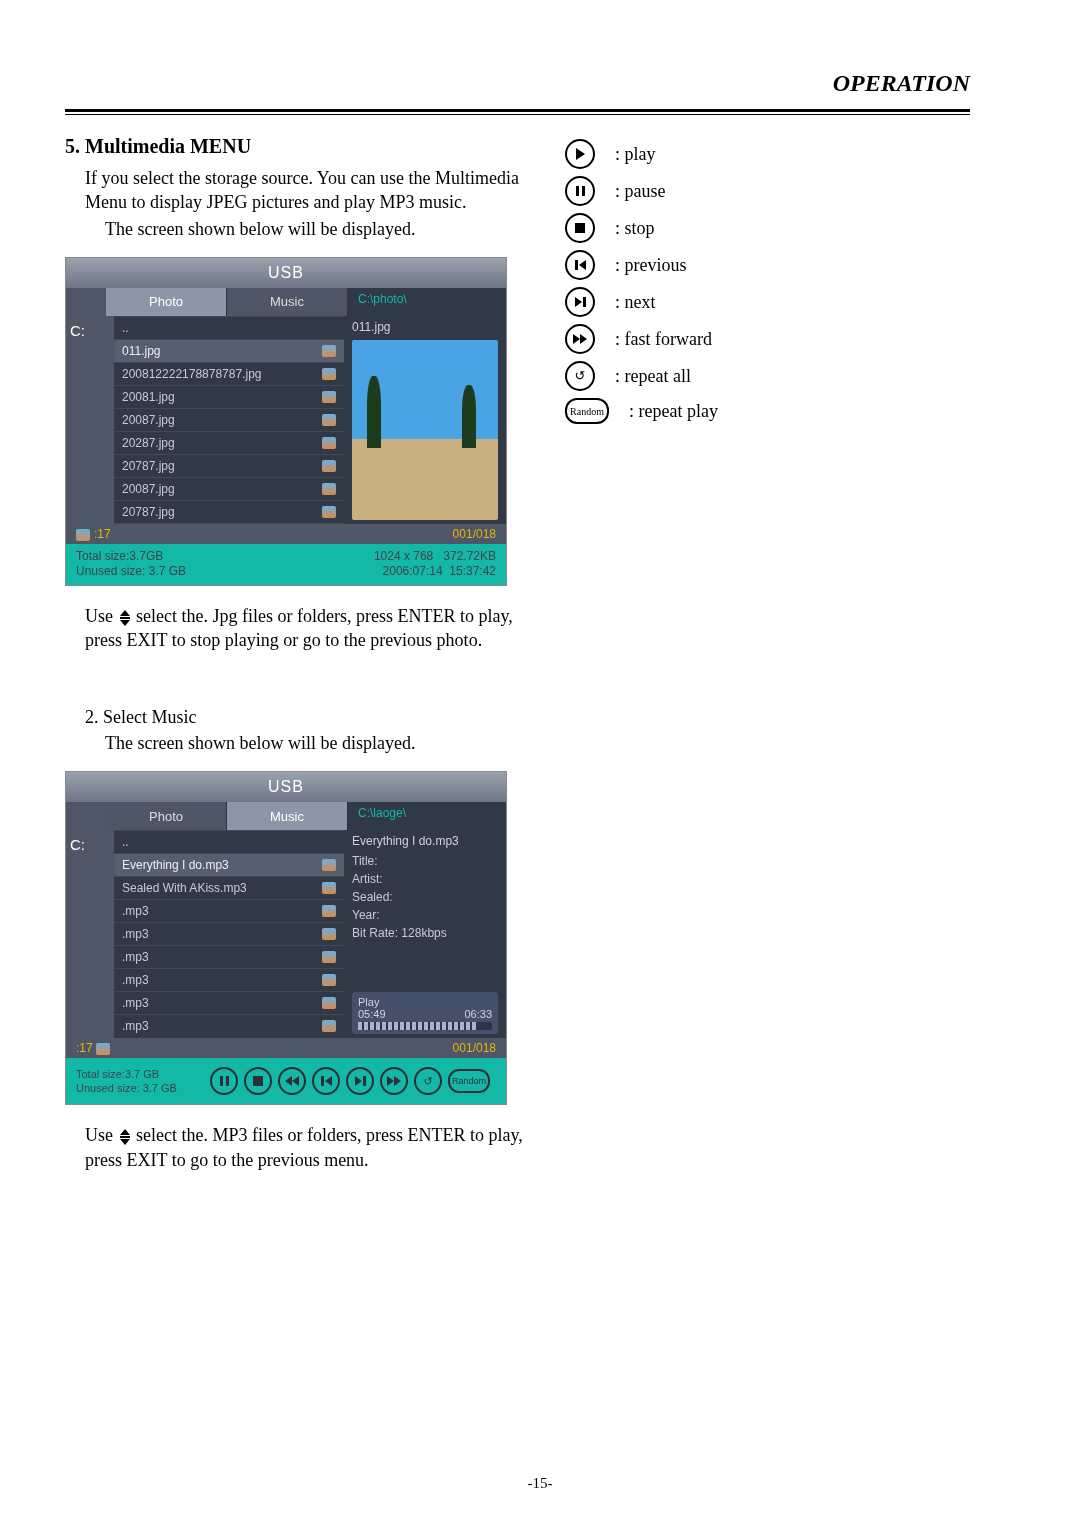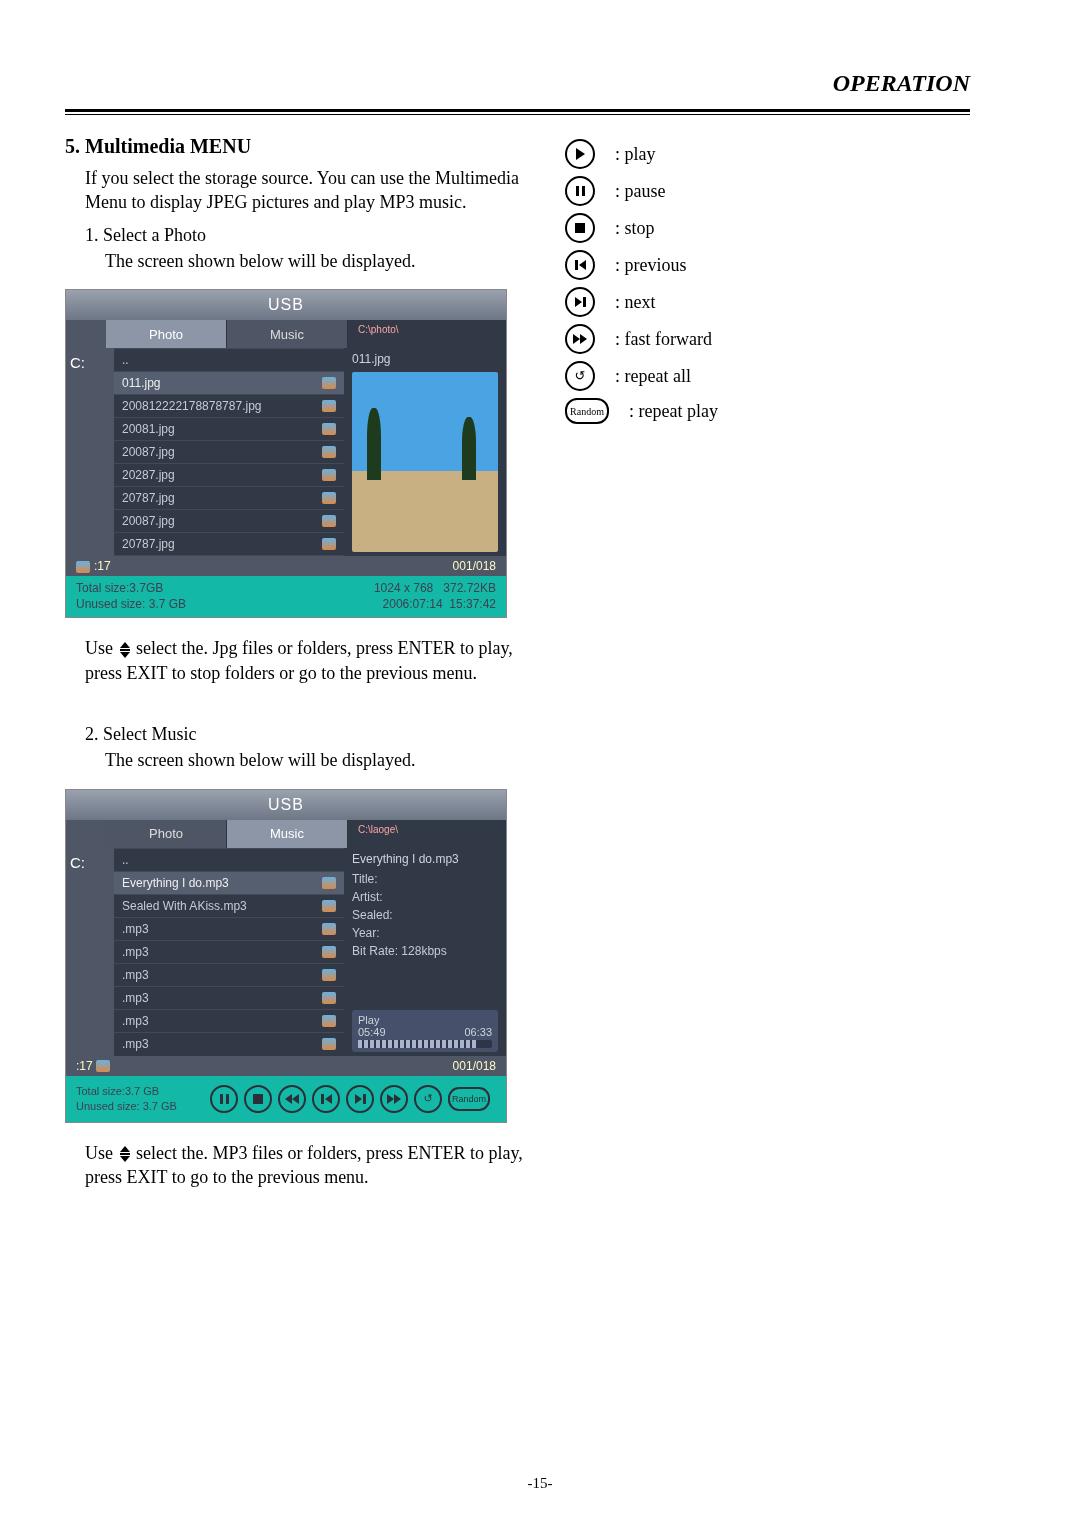--- a/index.html
+++ b/index.html
@@ -102,21 +102,21 @@
     display:flex; height:28px;
   }
   .ui .tabs .tab {
     flex:0 0 120px; display:flex;align-items:center;justify-content:center;
     color:#ddd; background:#4e5665;
     border-right:1px solid #2e3440;
   }
   .ui .tabs .tab.active { background:#8d96a6;color:#fff;}
   .ui .tabs .spacer{flex:1;background:#313846;}
   .ui .pathline {
-    background:#313846;color:#fca5a5;padding:4px 10px;font-size:10px;
+    background:#313846;color:#14b8a6;padding:4px 10px;font-size:12px;
   }
   .ui .body {
     display:flex;height:208px;background:#313846;
   }
   .ui .drivecol{width:40px;background:#4f5767;color:#fff;font-size:15px;padding:6px 4px;}
   .ui .filelist{width:230px;background:#313846;overflow:hidden;}
   .ui .filelist .row{
     display:flex;align-items:center;justify-content:space-between;
     padding:2px 8px;color:#c6cbd5;font-size:12px;height:18px;
     border-top:1px solid #424a5a;
@@ -129,21 +129,21 @@
   }
   .ui .preview .pname{margin-bottom:4px;}
   .ui .preview .img{
     flex:1;background:linear-gradient(#4aa3e2 55%, #c9b082 55%);
     border-radius:2px;margin-top:2px;position:relative;overflow:hidden;
   }
   .ui .preview .img::before{content:"";position:absolute;left:10%;bottom:40%;width:10%;height:40%;background:#1e3b1e;border-radius:40% 40% 0 0;}
   .ui .preview .img::after{content:"";position:absolute;right:15%;bottom:40%;width:10%;height:35%;background:#1e3b1e;border-radius:40% 40% 0 0;}
   .ui .statrow{
     display:flex;justify-content:space-between;align-items:center;
-    background:#4f5767;padding:3px 10px;font-size:12px;color:#fef9c3;
+    background:#4f5767;padding:3px 10px;font-size:12px;color:#eab308;
   }
   .ui .footer{
     background:#14b8a6;color:#3c4250;font-size:12px;
     padding:5px 10px;display:flex;justify-content:space-between;
   }
   .ui .footer .l{line-height:1.3;}
   .ui .footer .r{text-align:right;line-height:1.3;}
 
   
   .ui .preview.music .meta{font-size:12px;color:#c6cbd5;line-height:1.5;}
@@ -154,21 +154,21 @@
     display:flex;gap:6px;align-items:center;padding:4px 6px;background:#8f97a6;
   }
   .ui .ctrlbar .c{
     width:24px;height:24px;border:2px solid #2b2f38;border-radius:50%;
     display:flex;align-items:center;justify-content:center;color:#2b2f38;font-size:11px;
   }
   .ui .ctrlbar .co{
     width:38px;height:20px;border:2px solid #2b2f38;border-radius:11px;
     display:flex;align-items:center;justify-content:center;color:#2b2f38;font-size:9px;
   }
-  .section2 { margin-top: 37px; }
+  .section2 { margin-top: 52px; }
   .footer-page {
     position:absolute;bottom:40px;left:0;right:0;text-align:center;font-size:15px;
   }
   .updown{
     display:inline-flex;flex-direction:column;align-items:center;line-height:0.5;vertical-align:middle;margin:0 2px;
   }
   .updown .u{width:0;height:0;border-bottom:6px solid #000;border-left:5px solid transparent;border-right:5px solid transparent;}
   .updown .m{width:10px;height:2px;background:#000;margin:1px 0;}
   .updown .d{width:0;height:0;border-top:6px solid #000;border-left:5px solid transparent;border-right:5px solid transparent;}
 </style>
@@ -178,21 +178,20 @@
 
 <div class="hdr">OPERATION</div>
 <div class="header-line"></div>
 <div class="header-line2"></div>
 
 <div class="two-col">
   <div class="col-left">
     <div class="sec-title">5. Multimedia  MENU</div>
     <p class="body-text indent">If you select the storage source. You can use the Multimedia Menu to display JPEG pictures and play MP3 music.</p>
 
-    <p class="body-text indent">1. Select a Photo</p>
     <p class="body-text indent2" style="margin-top:-6px">The screen shown below will be displayed.</p>
 
     <div class="ui">
       <div class="titlebar">USB</div>
       <div style="display:flex;">
         <div style="width:40px;background:#4f5767;"></div>
         <div style="flex:1;">
           <div class="tabs">
             <div class="tab active">Photo</div>
             <div class="tab">Music</div>
@@ -260,21 +259,21 @@
           <div><span>2006:07:14</span>&nbsp;&nbsp;<span>15:37:42</span></div>
         </div>
       </div>
     </div>
 
     <p class="body-text indent">
       <span>Use </span><span class="updown">
             <span class="u"></span>
             <span class="m"></span>
             <span class="d"></span>
-          </span><span> select the. Jpg files or folders, press ENTER to play, press EXIT to stop folders or go to the previous menu.</span>
+          </span><span> select the. Jpg files or folders, press ENTER to play, press EXIT to stop playing or go to the previous photo.</span>
     </p>
 
     <div class="section2">
       <p class="body-text indent">2. Select Music</p>
       <p class="body-text indent2" style="margin-top:-6px">The screen shown below will be displayed.</p>
 
       <div class="ui">
         <div class="titlebar">USB</div>
         <div style="display:flex;">
           <div style="width:40px;background:#4f5767;"></div>

